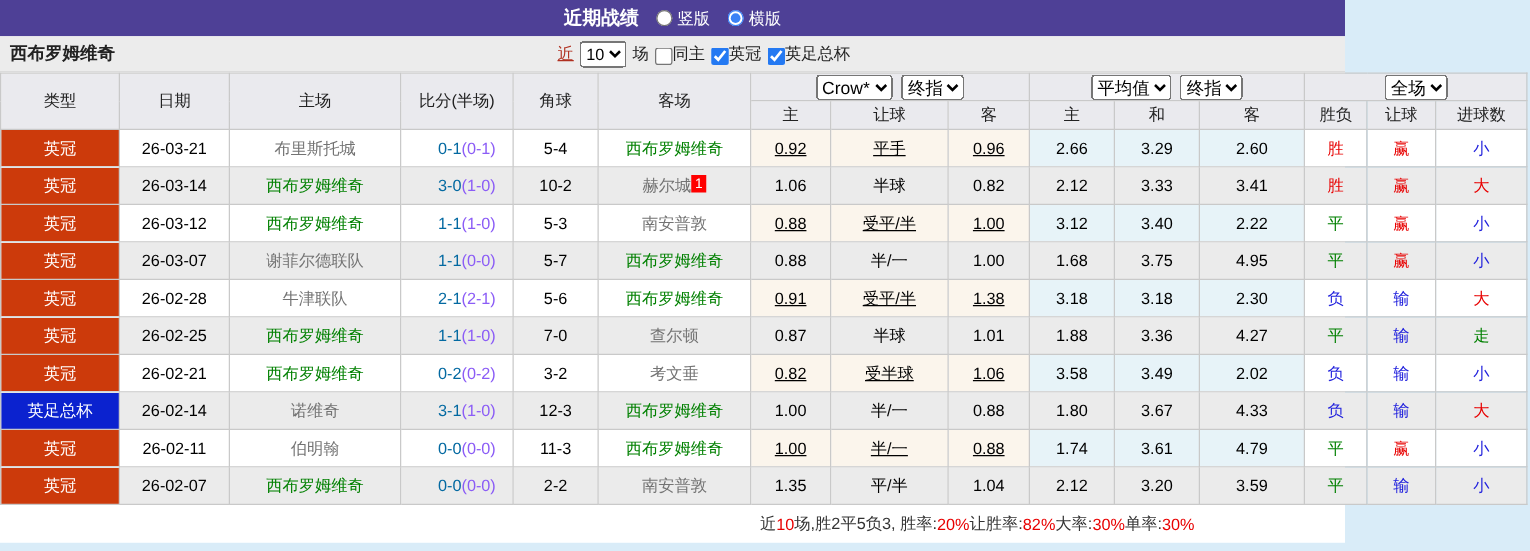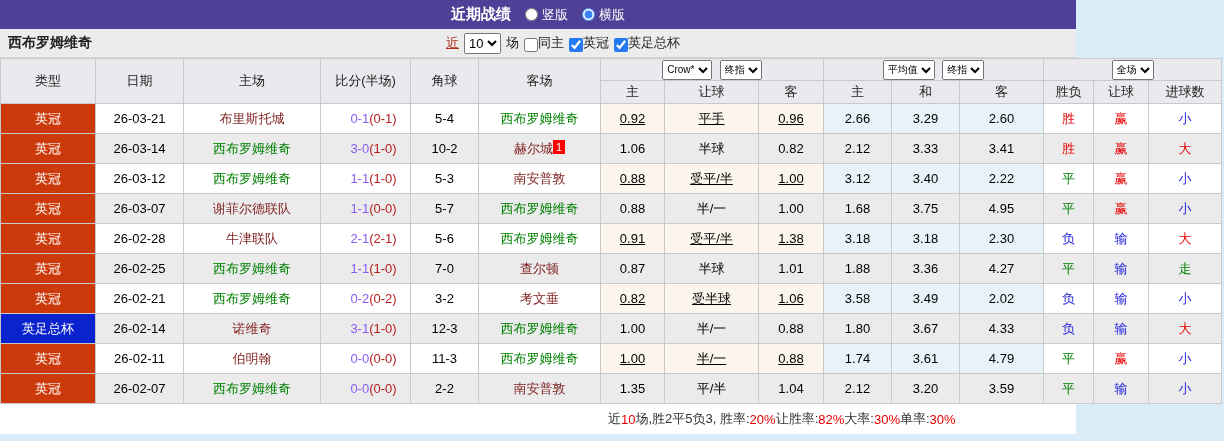--- a/index.html
+++ b/index.html
@@ -20,36 +20,36 @@
   .filter-controls .near { color:#b03020; text-decoration:underline; cursor:pointer; }
   .filter-controls select { font-size:13px; height:21px; }
   .filter-controls label { display:inline-flex; align-items:flex-end; cursor:pointer; }
   .filter-controls input[type=checkbox] { width:14px; height:14px; accent-color:#2479f2; }
 
   table { border-collapse:collapse; table-layout:fixed; width:1221px; font-size:13px; }
   th, td { border:1px solid #c9c9c9; text-align:center; overflow:hidden; white-space:nowrap; }
   thead th { background:#eaeaee; font-weight:normal; color:#222; }
   tr.hdrA th { height:22px; }
   tr.hdrB th { height:23px; }
-  thead select { font-size:10px; height:20px; margin:0 2px; }
+  thead select { font-size:14px; height:20px; margin:0 2px; }
   tbody td { height:30px; }
 
   tr.odd td { background:#fff; }
   tr.odd td.c-crow { background:#fbf5ec;text-decoration:underline; }
   tr.odd td.c-avg  { background:#e7f3f8; }
   tr.even td { background:#ebebeb; }
   td.league-red  { background:#cc3a0b !important; color:#fff; }
   td.league-blue { background:#0b22cf !important; color:#fff; }
 
   .t-red   { color:#e80000; }
   .t-blue  { color:#2222dd; }
   .t-green { color:#008000; }
-  .t-black { color:#7f1d1d; }
-  .score-main { color:#8b5cf6;margin-left:16px; }
-  .score-half { color:#b91c1c; }
+  .t-black { color:#737373; }
+  .score-main { color:#0369a1;margin-left:16px; }
+  .score-half { color:#8b5cf6; }
   .away-badge { display:inline-block; background:#f00; color:#fff; font-size:11px; line-height:14px; padding:0 3px; vertical-align:top; }
 
   .footer { height:30px; background:#fff; display:flex; align-items:center; font-size:13px; color:#333; padding-left:608px; white-space:nowrap; }
   .footer .seg-r { color:#e80000; }
 </style>
 </head>
 <body>
 
 <div class="page">
   <div class="content">

